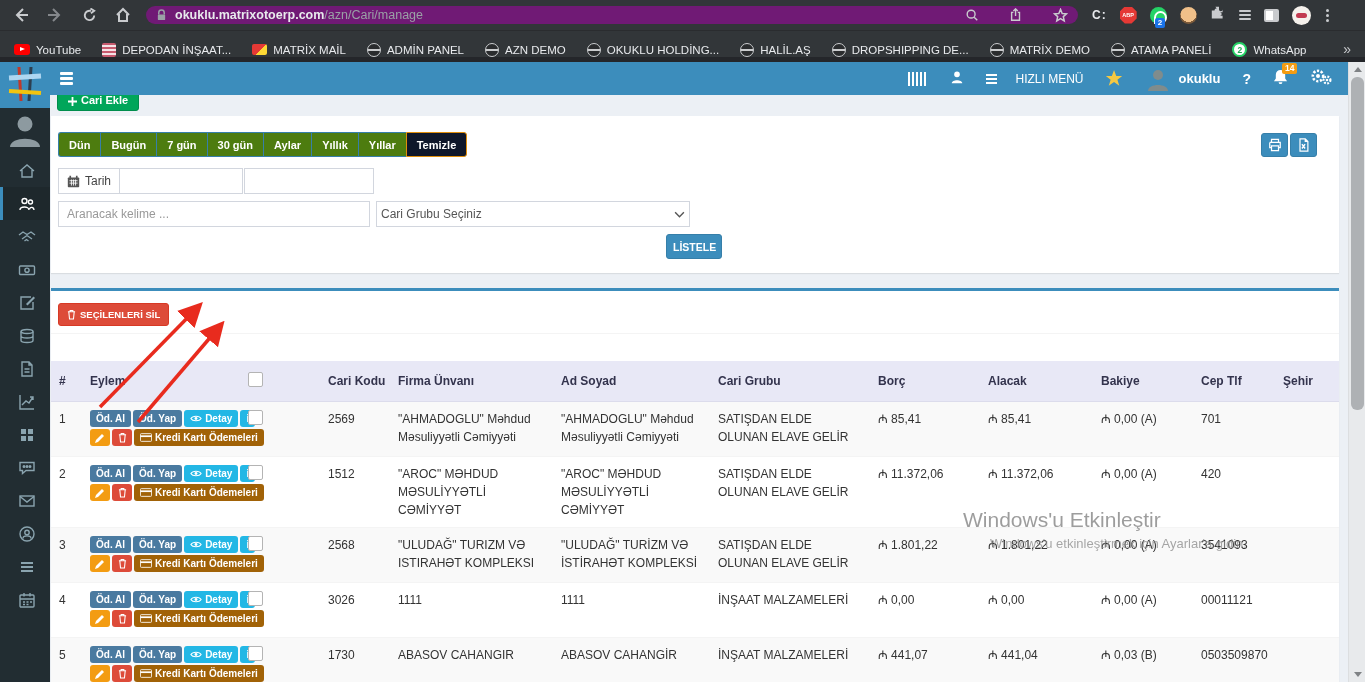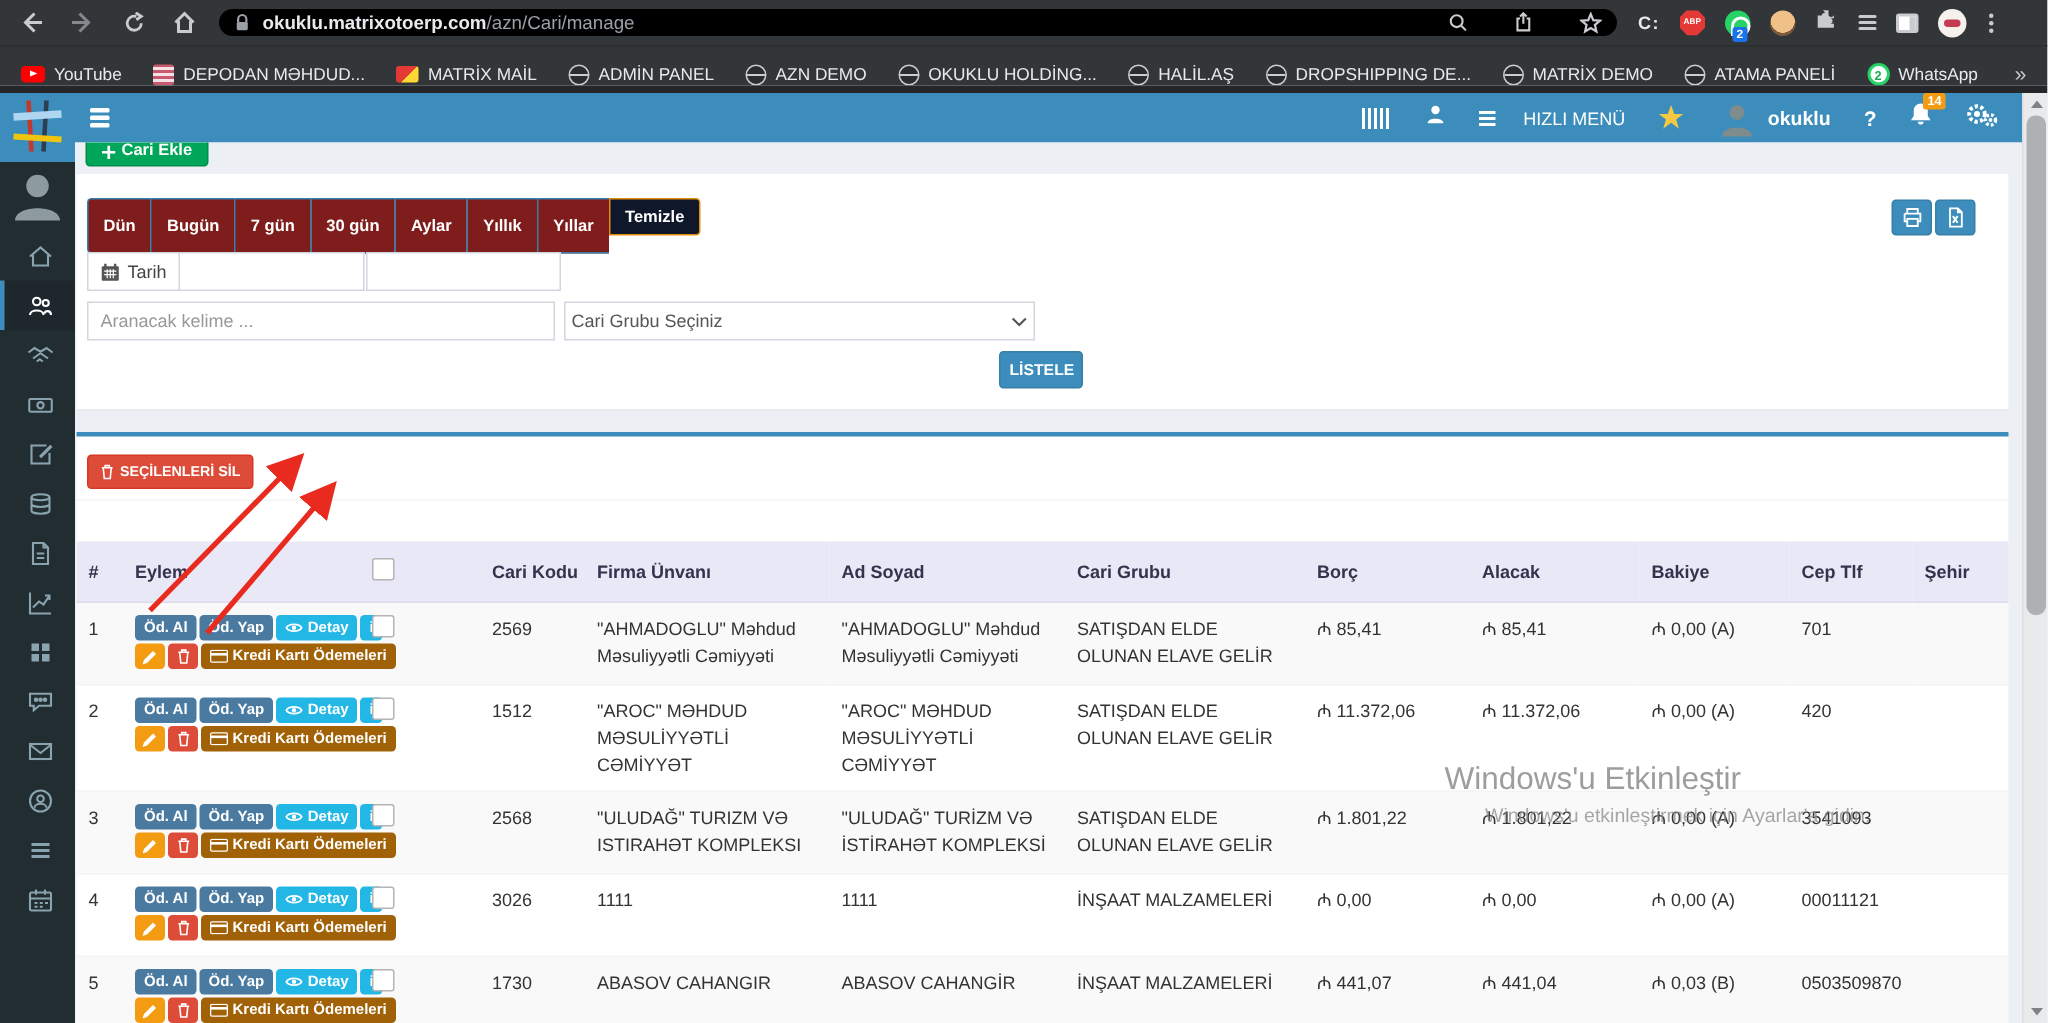--- a/index.html
+++ b/index.html
@@ -5,21 +5,21 @@
   html,body{margin:0;padding:0;width:1365px;height:682px;overflow:hidden;
     font-family:"Liberation Sans","DejaVu Sans",sans-serif;background:#ecf0f5;position:relative;}
   *{box-sizing:border-box;}
   .abs{position:absolute;}
 
   
   .toolbar{left:0;top:0;width:1365px;height:30px;background:#323639;display:flex;align-items:center;}
   .nav-ic{width:26px;height:22px;display:flex;align-items:center;justify-content:center;margin-left:8px;border-radius:50%;}
   .nav-ic svg{stroke:#c9cbce;fill:none;stroke-width:2;}
   .nav-ic.dim svg{stroke:#85888c;}
-  .urlbar{margin-left:10px;width:932px;height:18px;background:#000000;border-radius:12px;display:flex;align-items:center;padding:0 10px;}
+  .urlbar{margin-left:10px;width:932px;height:18px;background:#701a75;border-radius:12px;display:flex;align-items:center;padding:0 10px;}
   .url-host{color:#e8eaed;font-size:12.5px;font-weight:bold;}
   .url-path{color:#9aa0a6;font-size:12.5px;}
   .omni-ic{margin-left:14px;display:flex;align-items:center;}
   .omni-ic svg{stroke:#c9cbce;fill:none;stroke-width:1.6;}
   .ext-area{display:flex;align-items:center;margin-left:14px;gap:13px;}
   .ext-c{color:#e8eaed;font-weight:bold;font-size:12px;letter-spacing:1px;}
   .abp{width:17px;height:17px;background:#e53935;color:#fff;font-size:5.5px;font-weight:bold;
     display:flex;align-items:center;justify-content:center;
     clip-path:polygon(30% 0,70% 0,100% 30%,100% 70%,70% 100%,30% 100%,0 70%,0 30%);}
   .wa-ext{position:relative;width:17px;height:17px;background:#25d366;border-radius:50%;}
@@ -82,21 +82,21 @@
 
   
   .main{left:50px;top:95px;width:1298px;height:587px;background:#ecf0f5;overflow:hidden;}
   .add-btn{position:absolute;left:7px;top:-9px;height:25px;background:#00a65a;border:1px solid #008d4c;color:#fff;
     border-radius:3px;font-size:11px;font-weight:bold;display:flex;align-items:flex-end;gap:4px;padding:0 10px 4px 10px;cursor:pointer;}
   .card{position:absolute;background:#fff;left:1px;width:1288px;box-shadow:0 1px 1px rgba(0,0,0,.08);}
   .card1{top:21px;height:157px;}
   .card2{top:193px;height:394px;border-top:3px solid #3c8dbc;overflow:hidden;}
 
   .range-group{position:absolute;left:7px;top:16px;display:flex;}
-  .range-btn{height:37px;background:#7f1d1d;border:1px solid #367fa9;border-right-width:0;color:#fff;
+  .range-btn{height:25px;background:#4d7c0f;border:1px solid #367fa9;border-right-width:0;color:#fff;
     font-size:11px;font-weight:bold;padding:0 10px;cursor:pointer;}
   .range-btn:first-child{border-radius:3px 0 0 3px;}
   .clear-btn{height:25px;background:#0f172a;border:1px solid #e08e0b;color:#fff;font-size:11px;font-weight:bold;
     padding:0 10px;border-radius:0 3px 3px 0;cursor:pointer;}
   .io-btns{position:absolute;left:1210px;top:17px;display:flex;gap:2px;}
   .io-btn{width:27px;height:24px;background:#3c8dbc;border:1px solid #367fa9;border-radius:3px;
     display:flex;align-items:center;justify-content:center;cursor:pointer;}
   .io-btn svg{stroke:#fff;fill:none;stroke-width:1.4;}
 
   .date-row{position:absolute;left:7px;top:52px;display:flex;}
@@ -221,21 +221,21 @@
 </div>
 
 <div class="abs bmbar">
   <span style="display:flex;align-items:center;">
       <span class="bm-item">
     <span class="bm-icon bm-youtube"></span>
     <span class="bm-label">YouTube</span>
   </span>
       <span class="bm-item">
     <span class="bm-icon bm-image"></span>
-    <span class="bm-label">DEPODAN MƏHDUD...</span>
+    <span class="bm-label">DEPODAN İNŞAAT...</span>
   </span>
       <span class="bm-item">
     <span class="bm-icon bm-mail"></span>
     <span class="bm-label">MATRİX MAİL</span>
   </span>
       <span class="bm-item">
     <span class="bm-icon bm-globe"></span>
     <span class="bm-label">ADMİN PANEL</span>
   </span>
       <span class="bm-item">

